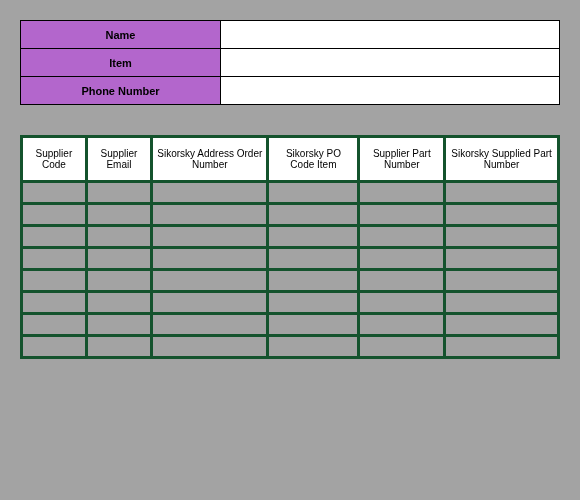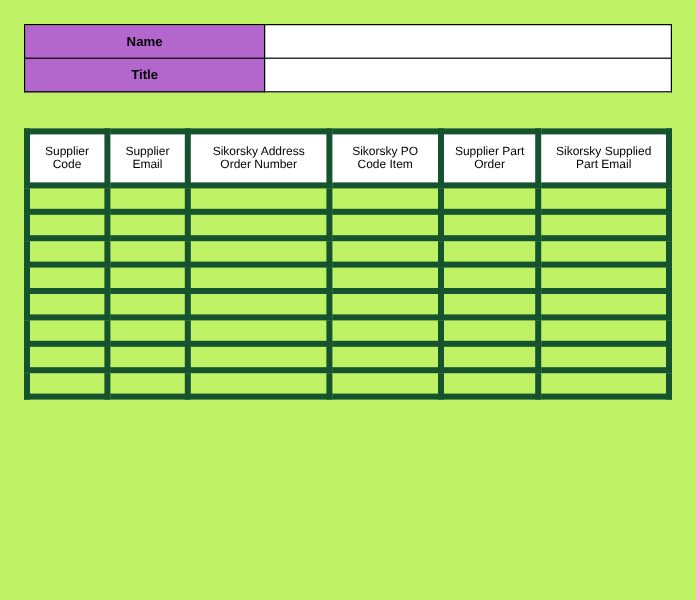--- a/index.html
+++ b/index.html
@@ -13,21 +13,21 @@
       font-family: Arial, sans-serif;
       font-size: 11px;
       width: 580px;
       height: 500px;
       overflow: hidden;
     }
 
     .page-container {
       width: 580px;
       height: 500px;
-      background: #bef264;
+      background: #a3a3a3;
       padding: 20px;
     }
 
     
     .info-table {
       width: 100%;
       border-collapse: collapse;
       margin-bottom: 30px;
     }
 
@@ -51,21 +51,21 @@
       width: auto;
     }
 
     
     .data-table {
       width: 100%;
       border-collapse: collapse;
     }
 
     .data-table th, .data-table td {
-      border: 5px solid #14532d;
+      border: 3px solid #14532d;
       padding: 3px 4px;
       font-size: 10px;
       vertical-align: top;
       text-align: center;
     }
 
     .data-table th {
       background-color: #ffffff;
       font-weight: normal;
       height: 45px;
@@ -81,35 +81,39 @@
 
 <div class="page-container">
 
   <table class="info-table">
     <tbody id="info-table-body">
     <tr>
           <td class="label-cell">Name</td>
           <td class="value-cell"></td>
         </tr>
         <tr>
-          <td class="label-cell">Title</td>
+          <td class="label-cell">Item</td>
+          <td class="value-cell"></td>
+        </tr>
+        <tr>
+          <td class="label-cell">Phone Number</td>
           <td class="value-cell"></td>
         </tr>
       </tbody>
   </table>
 
   <table class="data-table">
     <thead>
       <tr id="data-table-header">
       <th>Supplier Code</th>
           <th>Supplier Email</th>
           <th>Sikorsky Address Order Number</th>
           <th>Sikorsky PO Code Item</th>
-          <th>Supplier Part Order</th>
-          <th>Sikorsky Supplied Part Email</th>
+          <th>Supplier Part Number</th>
+          <th>Sikorsky Supplied Part Number</th>
         </tr>
     </thead>
     <tbody id="data-table-body">
     <tr>
           <td></td>
           <td></td>
           <td></td>
           <td></td>
           <td></td>
           <td></td>

